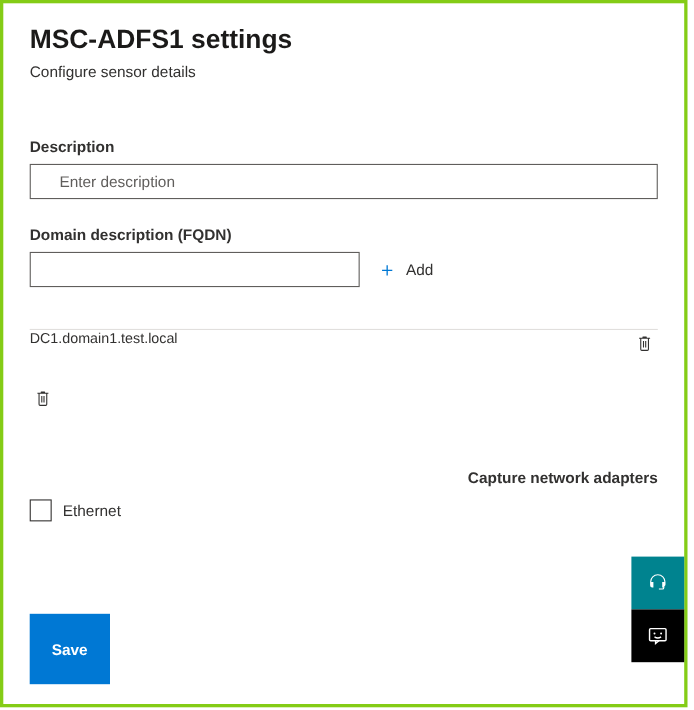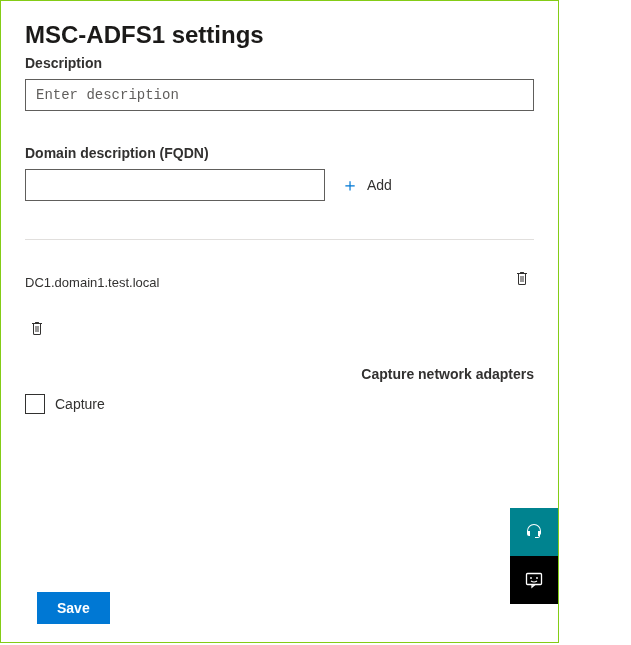--- a/index.html
+++ b/index.html
@@ -6,22 +6,22 @@
     body {
       font-family: "Segoe UI", -apple-system, BlinkMacSystemFont, sans-serif;
       font-size: 14px;
       color: #323130;
       background: #fff;
       width: 631px;
       height: 645px;
       position: relative;
     }
     .panel {
-      border: 1px solid #84cc16;
-      width: 559px;
+      border: 3px solid #84cc16;
+      width: 625px;
       height: 643px;
       padding: 20px 24px 20px 24px;
       position: relative;
     }
     .page-title {
       font-size: 24px;
       font-weight: 600;
       color: #1b1a19;
       margin-bottom: 6px;
     }
@@ -33,31 +33,31 @@
     .field-label {
       font-size: 14px;
       font-weight: 600;
       color: #323130;
       margin-bottom: 8px;
     }
     .text-input {
       width: 100%;
       height: 32px;
       border: 1px solid #605e5c;
-      padding: 0 10px;
-      font-size: 14px;
-      font-family: Liberation Mono, monospace;
+      padding: 0 26px;
+      font-size: 14px;
+      font-family: Liberation Sans, sans-serif;
       color: #1d4ed8;
       background: #fff;
       outline: none;
     }
     .text-input::placeholder {
       color: #605e5c;
     }
-    .desc-group { margin-bottom: 34px; }
+    .desc-group { margin-bottom: 24px; }
     .fqdn-row {
       display: flex;
       align-items: center;
       gap: 10px;
       margin-bottom: 38px;
     }
     .fqdn-input {
       width: 300px;
       height: 32px;
       border: 1px solid #605e5c;
@@ -86,21 +86,21 @@
       line-height: 1;
     }
     .divider {
       border: none;
       border-top: 1px solid #e1dfdd;
       margin: 0 0 0 0;
     }
     .dc-list { margin-top: 0; }
     .dc-row {
       display: flex;
-      align-items: flex-end;
+      align-items: flex-start;
       justify-content: space-between;
       height: 50px;
     }
     .dc-name {
       font-size: 13px;
       color: #323130;
     }
     .delete-btn {
       background: none;
       border: none;
@@ -122,29 +122,29 @@
       border: 1px solid #323130;
       background: #fff;
       cursor: pointer;
     }
     .checkbox-label {
       font-size: 14px;
       color: #323130;
     }
     .save-btn {
       position: absolute;
-      left: 36px;
+      left: 24px;
       bottom: 18px;
       background: #0078d4;
       color: #fff;
       border: none;
       font-size: 14px;
       font-weight: 600;
       font-family: inherit;
-      padding: 8px 20px;
+      padding: 24px 20px;
       cursor: pointer;
     }
     .float-btns {
       position: absolute;
       right: 0;
       bottom: 38px;
       display: flex;
       flex-direction: column;
     }
     .float-btn {
@@ -158,20 +158,21 @@
     }
     .float-support { background: #00838f; color: #fff; }
     .float-feedback { background: #000; color: #fff; }
   </style>
 </head>
 <body>
 
 <div class="panel">
 
   <h1 class="page-title">MSC-ADFS1 settings</h1>
+  <div class="page-subtitle">Configure sensor details</div>
 
   <div class="desc-group">
     <div class="field-label">Description</div>
     <input class="text-input" type="text" placeholder="Enter description" style="">
   </div>
 
   <div>
     <div class="field-label">Domain description (FQDN)</div>
     <div class="fqdn-row">
       <input class="fqdn-input" type="text" style="">
@@ -199,21 +200,21 @@
           <path d="M6.5 2h3a.5.5 0 0 1 .5.5V3h3v1h-1v9.5A1.5 1.5 0 0 1 10.5 15h-5A1.5 1.5 0 0 1 4 13.5V4H3V3h3v-.5a.5.5 0 0 1 .5-.5zM5 4v9.5c0 .28.22.5.5.5h5a.5.5 0 0 0 .5-.5V4H5zm1.5 2h1v6h-1V6zm2 0h1v6h-1V6z" fill="currentColor"></path>
         </svg>
       </button>
     </div>
   </div>
 
   <div class="capture-section">
     <div class="field-label">Capture network adapters</div>
     <div class="checkbox-row">
       <button class="checkbox" role="checkbox" aria-checked="false"></button>
-      <span class="checkbox-label">Capture</span>
+      <span class="checkbox-label">Ethernet</span>
     </div>
   </div>
 
   <button class="save-btn">
     <span>Save</span>
   </button>
 
   <div class="float-btns">
     <button class="float-btn float-support">
       <svg width="20" height="20" viewBox="0 0 20 20" fill="none">

